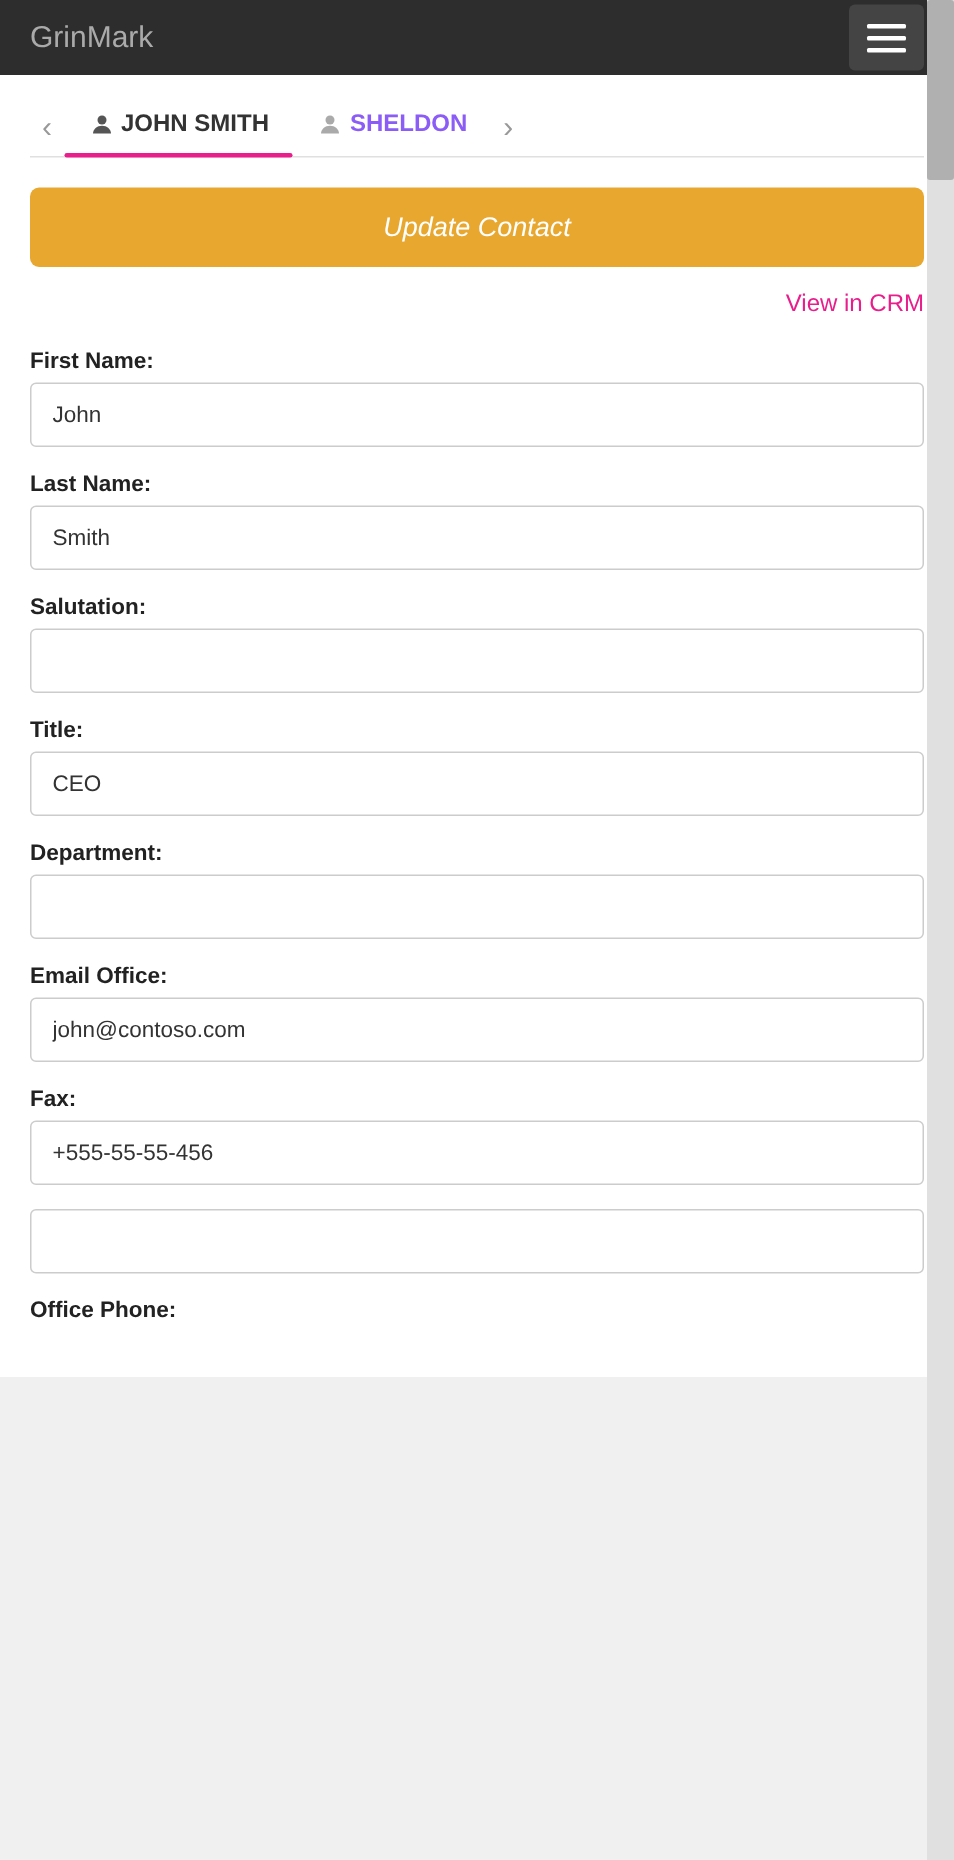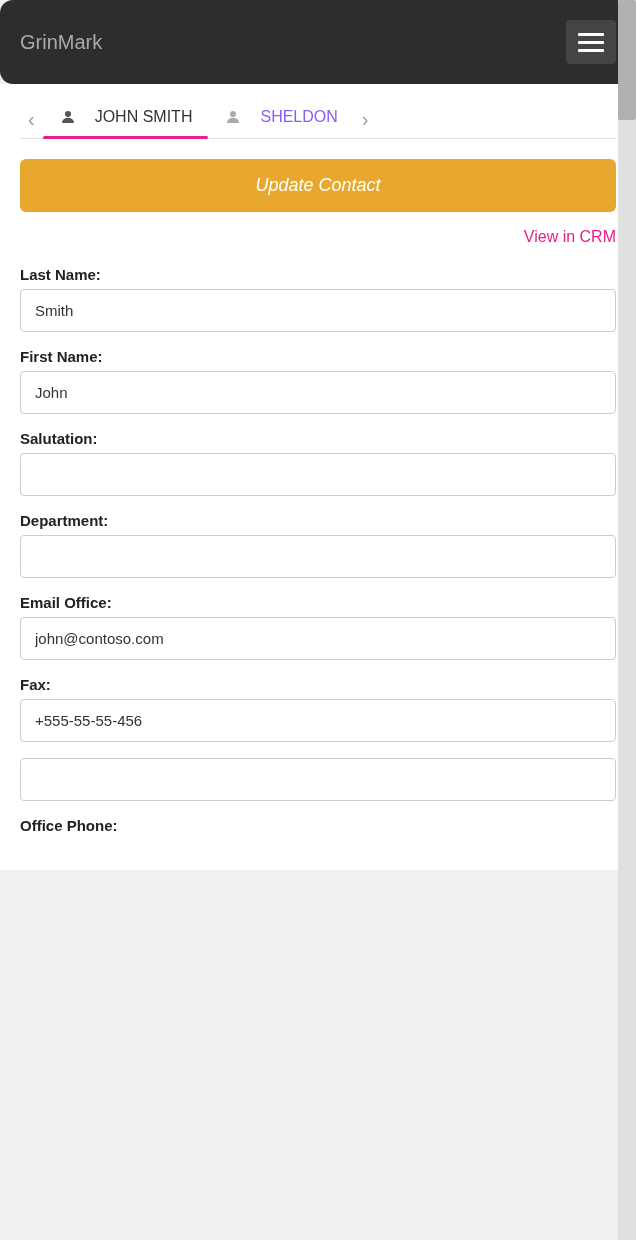--- a/index.html
+++ b/index.html
@@ -11,26 +11,25 @@
     body {
       width: 636px;
       min-height: 1240px;
       font-family: Arial, sans-serif;
       background: #f0f0f0;
     }
 
     
     .header {
       background: #2d2d2d;
-      height: 84px;
+      height: 50px;
       display: flex;
       align-items: center;
       justify-content: space-between;
       padding: 0 20px;
-      border-radius: 13px;
     }
 
     .header-logo {
       color: #aaaaaa;
       font-size: 20px;
       font-weight: normal;
     }
 
     .hamburger-btn {
       background: #444;
@@ -93,25 +92,25 @@
       color: #999;
       font-size: 20px;
       cursor: pointer;
       padding: 0 8px;
       user-select: none;
     }
 
     .tab-item {
       display: flex;
       align-items: center;
-      gap: 18px;
+      gap: 4px;
       padding: 8px 16px 12px 16px;
       cursor: pointer;
       font-size: 16px;
-      font-weight: normal;
+      font-weight: bold;
       color: #333;
       position: relative;
       text-align: right;
     }
 
     .tab-item.active {
       color: #333;
     }
 
     .tab-item.active::after {
@@ -231,34 +230,38 @@
     </div>
 
     <span class="nav-arrow">›</span>
   </div>
 
   <button class="update-btn">Update Contact</button>
 
   <a class="view-crm-link">View in CRM</a>
 
   <div class="field-group">
+    <label class="field-label">First Name:</label>
+    <input class="text-input" type="text" value="John" style="">
+  </div>
+
+  <div class="field-group">
     <label class="field-label">Last Name:</label>
     <input class="text-input" type="text" value="Smith" style="">
   </div>
 
   <div class="field-group">
-    <label class="field-label">First Name:</label>
-    <input class="text-input" type="text" value="John" style="">
-  </div>
-
-  <div class="field-group">
     <label class="field-label">Salutation:</label>
     <input class="text-input" type="text" value="" style="">
   </div>
 
+  <div class="field-group">
+    <label class="field-label">Title:</label>
+    <input class="text-input" type="text" value="CEO" style="">
+  </div>
 
   <div class="field-group">
     <label class="field-label">Department:</label>
     <input class="text-input" type="text" value="" style="">
   </div>
 
   <div class="field-group">
     <label class="field-label">Email Office:</label>
     <input class="text-input" type="text" value="john@contoso.com" style="">
   </div>

